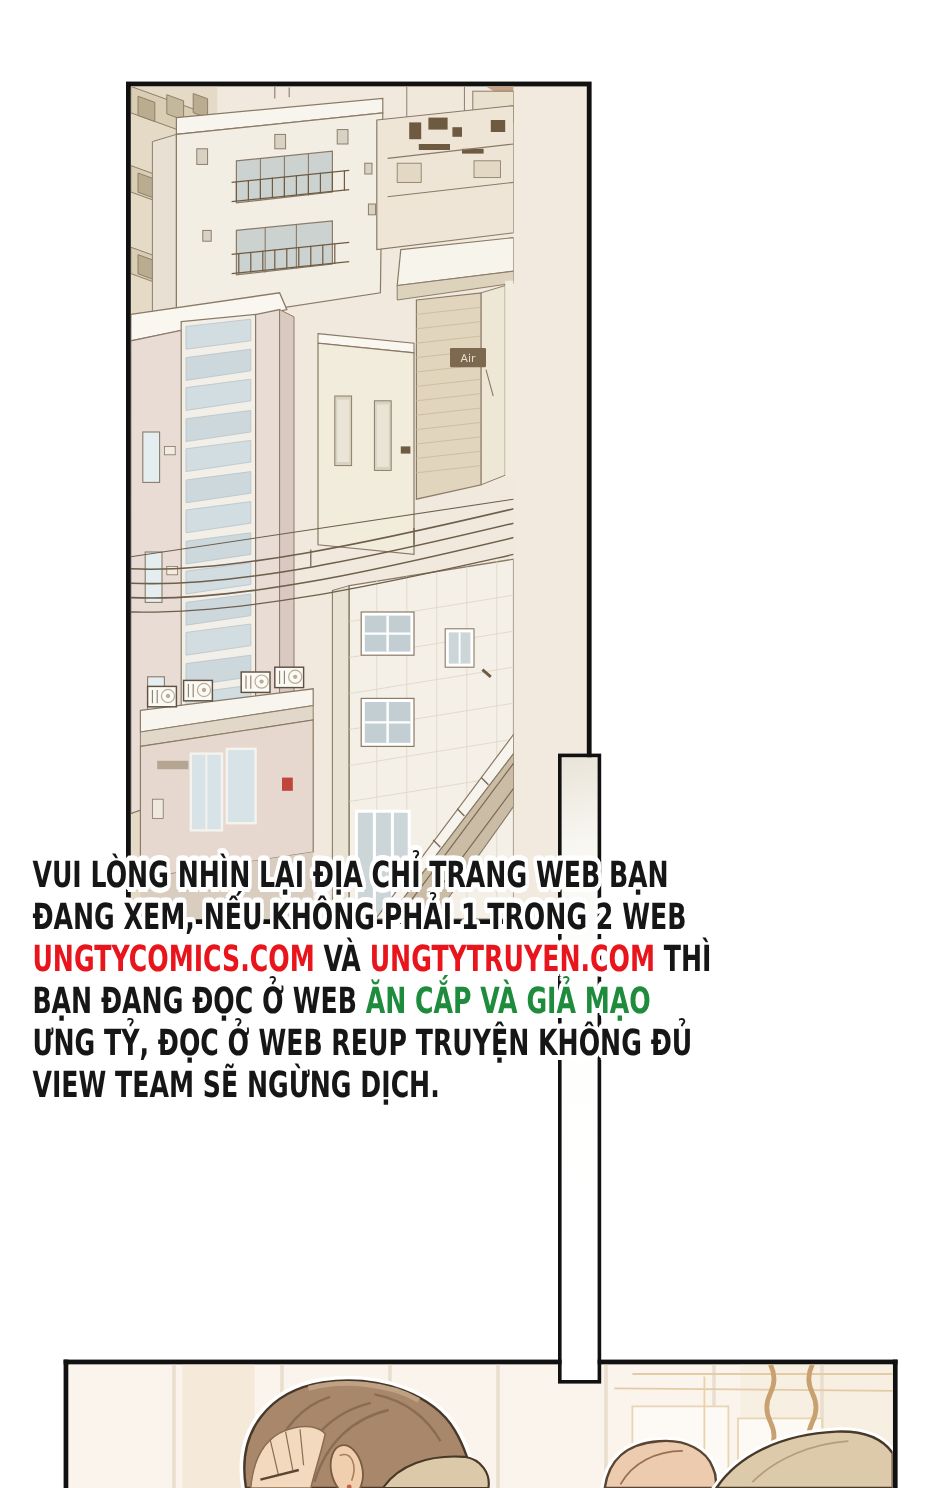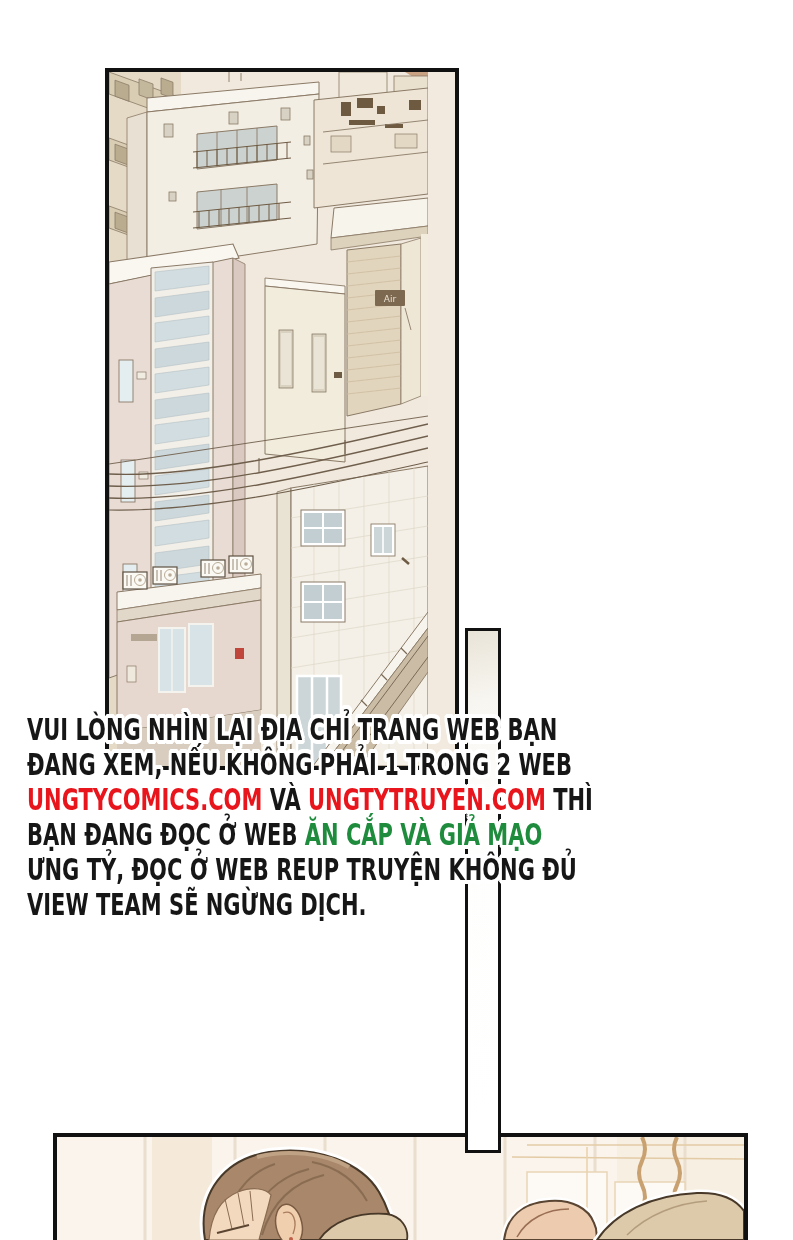--- a/index.html
+++ b/index.html
@@ -8,21 +8,21 @@
     --green:#1e8c3c;
     --black:#161616;
   }
   html,body{margin:0;padding:0;}
   body{
     width:793px;height:1240px;position:relative;background:#ffffff;
     font-family:"DejaVu Sans", sans-serif;overflow:hidden;
   }
   .panel{position:absolute;box-sizing:border-box;background:#f2eadf;}
   .top-panel{
-    left:105px;top:68px;width:354px;height:702px;
+    left:105px;top:68px;width:388px;height:702px;
     border:4px solid var(--ink);z-index:1;overflow:hidden;
   }
   .bottom-panel{
     left:53px;top:1133px;width:695px;height:107px;
     border:4px solid var(--ink);border-bottom:none;background:#faf4ec;
     z-index:1;overflow:hidden;
   }
   .gutter-strip{
     position:absolute;left:465px;top:628px;width:36px;height:525px;
     box-sizing:border-box;border:3px solid var(--ink);

